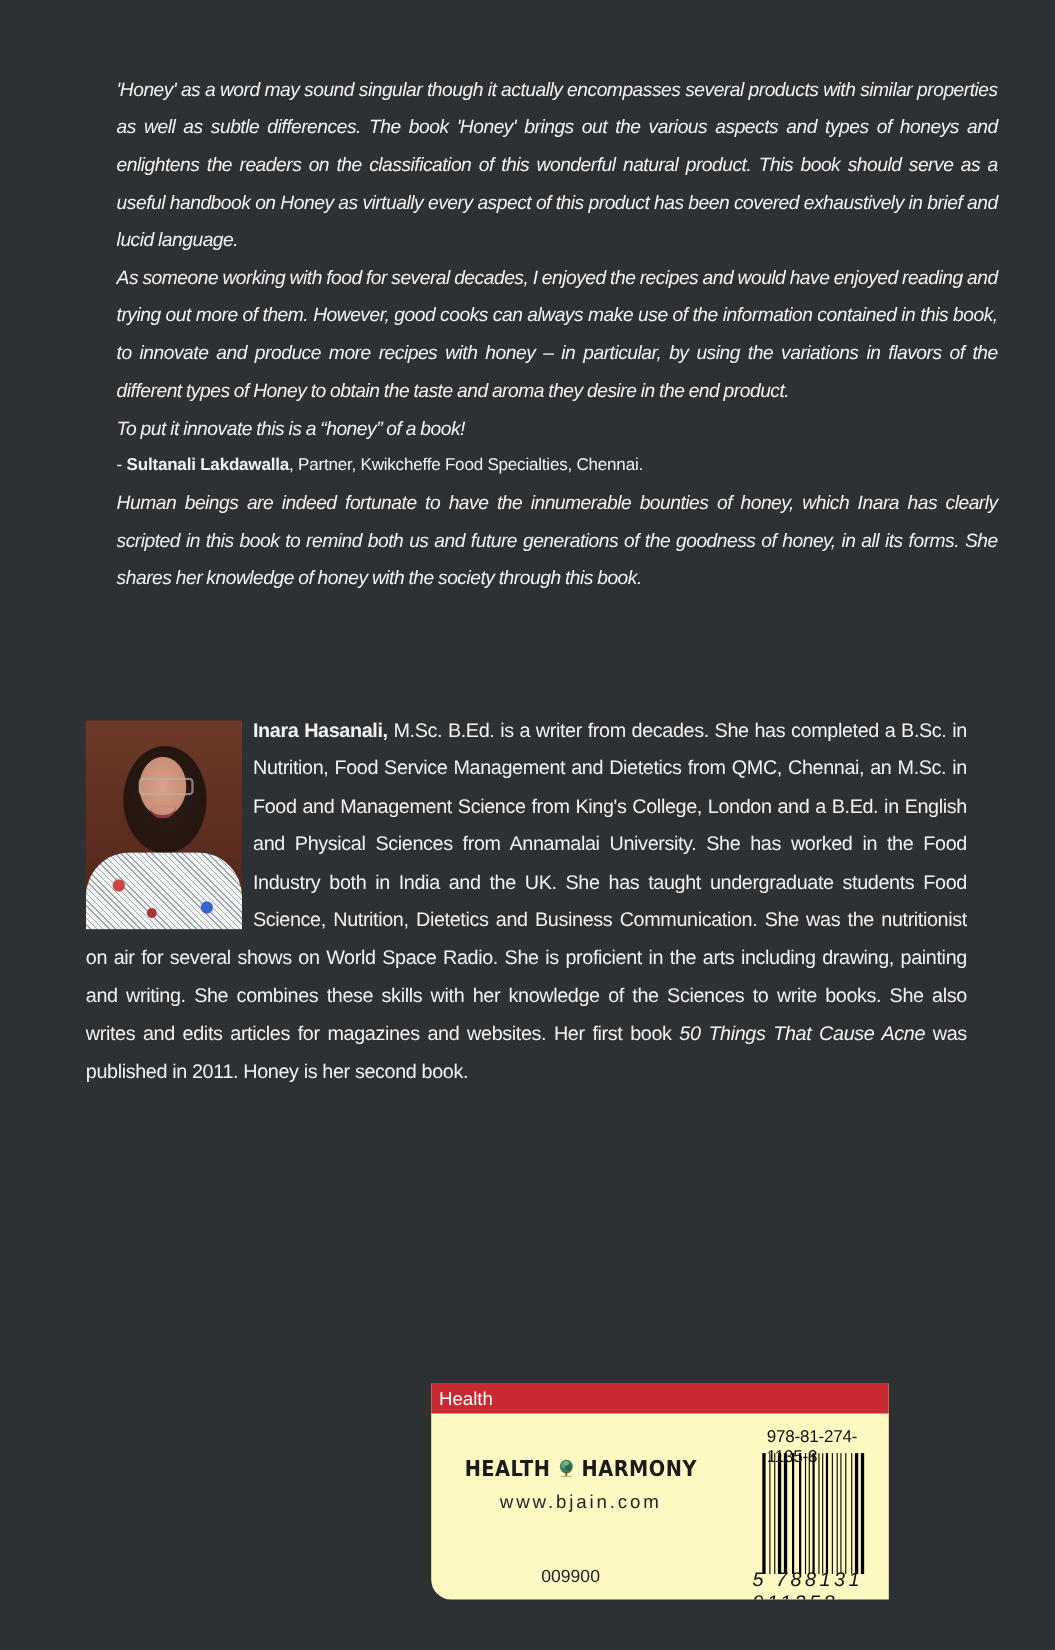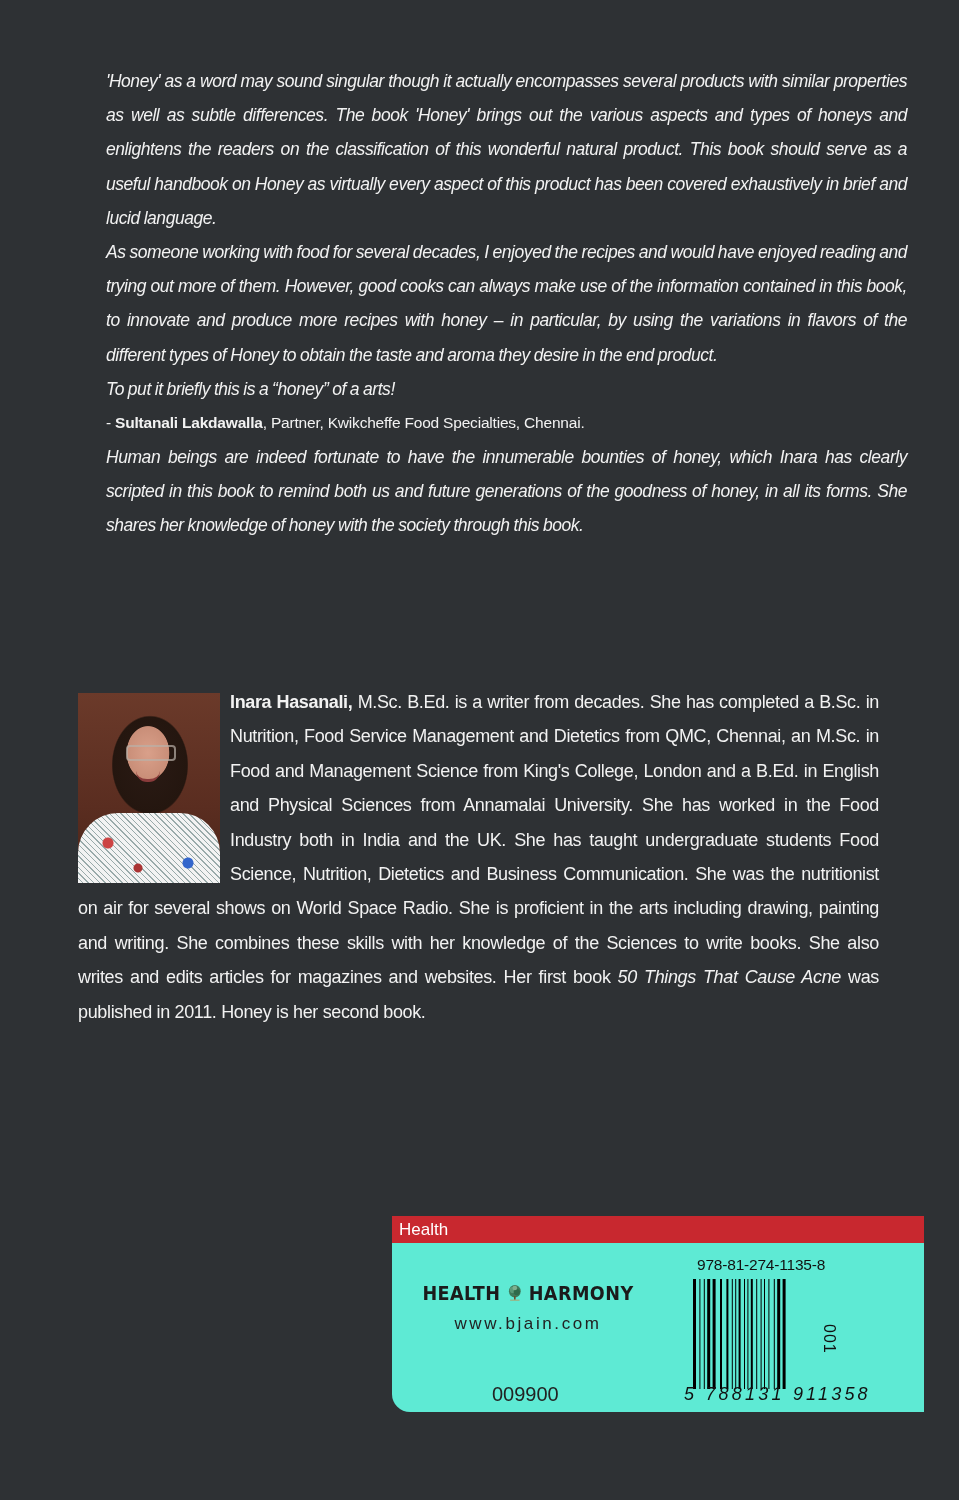--- a/index.html
+++ b/index.html
@@ -28,21 +28,21 @@
   }
   .attribution {
     font-size: 15.5px;
     line-height: 34px;
     margin: 0;
     letter-spacing: -0.2px;
   }
   .attribution b { font-weight: bold; }
   .bio-section {
     position: absolute;
-    left: 78px; top: 693px;
+    left: 78px; top: 655px;
     width: 801px;
   }
   .author-photo {
     float: left;
     width: 142px; height: 190px;
     margin: 0 10px 4px 0;
     background:
       radial-gradient(ellipse 38px 48px at 70px 60px, #d9a08a 0%, #c98e78 55%, transparent 57%),
       radial-gradient(ellipse 62px 80px at 72px 72px, #2a1a14 0%, #24160f 60%, transparent 62%),
       linear-gradient(180deg, #6b3a2a 0%, #5a2d20 60%, #4a2418 100%);
@@ -68,23 +68,23 @@
     text-align: justify;
     letter-spacing: -0.35px;
     margin: 0;
     margin-top: -8px;
   }
   .bio b { font-weight: bold; }
   .bio i { font-style: italic; }
 
   .pub-panel {
     position: absolute;
-    left: 392px; top: 1216px;
-    width: 532px; height: 196px;
-    background: #5eead4;
+    left: 392px; top: 1258px;
+    width: 416px; height: 196px;
+    background: #fef9c3;
     border-bottom-left-radius: 18px;
     overflow: hidden;
   }
   .category-bar {
     height: 27px;
     background: #c8282f;
     color: #ffffff;
     font-size: 17px;
     line-height: 28px;
     padding-left: 7px;
@@ -101,21 +101,21 @@
     font-weight: bold; font-size: 20px; letter-spacing: 0.5px;
     font-family: "DejaVu Sans", sans-serif;
     transform: scaleX(0.88);
   }
   .tree-icon { width: 36px; height: 38px; display:inline-block; }
   .logo-url {
     font-size: 17px; letter-spacing: 2.6px; margin-top: 2px; color:#222;
   }
   .price-code {
     position: absolute; left: 100px; top: 167px;
-    font-size: 20px; color: #222; text-align: right;
+    font-size: 16px; color: #222; text-align: right;
   }
   .isbn-text {
     position: absolute; left: 305px; top: 40px;
     font-size: 15.5px; color: #111; letter-spacing: -0.2px;
   }
   .barcode {
     position: absolute; left: 297px; top: 63px;
     width: 165px; height: 110px;
   }
   .barcode-digits {
@@ -131,21 +131,21 @@
     transform-origin: left top;
     letter-spacing: 1px;
   }
 </style>
 </head>
 <body>
 
 <div class="content">
   <p class="para">'Honey' as a word may sound singular though it actually encompasses several products with similar properties as well as subtle differences. The book 'Honey' brings out the various aspects and types of honeys and enlightens the readers on the classification of this wonderful natural product. This book should serve as a useful handbook on Honey as virtually every aspect of this product has been covered exhaustively in brief and lucid language.</p>
   <p class="para">As someone working with food for several decades, I enjoyed the recipes and would have enjoyed reading and trying out more of them. However, good cooks can always make use of the information contained in this book, to innovate and produce more recipes with honey – in particular, by using the variations in flavors of the different types of Honey to obtain the taste and aroma they desire in the end product.</p>
-  <p class="para">To put it briefly this is a “honey” of a arts!</p>
+  <p class="para">To put it innovate this is a “honey” of a book!</p>
   <p class="attribution"><span>- </span><b>Sultanali Lakdawalla</b><span>, Partner, Kwikcheffe Food Specialties, Chennai.</span></p>
   <p class="para">Human beings are indeed fortunate to have the innumerable bounties of honey, which Inara has clearly scripted in this book to remind both us and future generations of the goodness of honey, in all its forms. She shares her knowledge of honey with the society through this book.</p>
 </div>
 
 <div class="bio-section">
   <div class="author-photo" title="Author photo of Inara Hasanali">
     <div class="glasses"></div>
     <div class="smile"></div>
     <div class="top"></div>
   </div>

